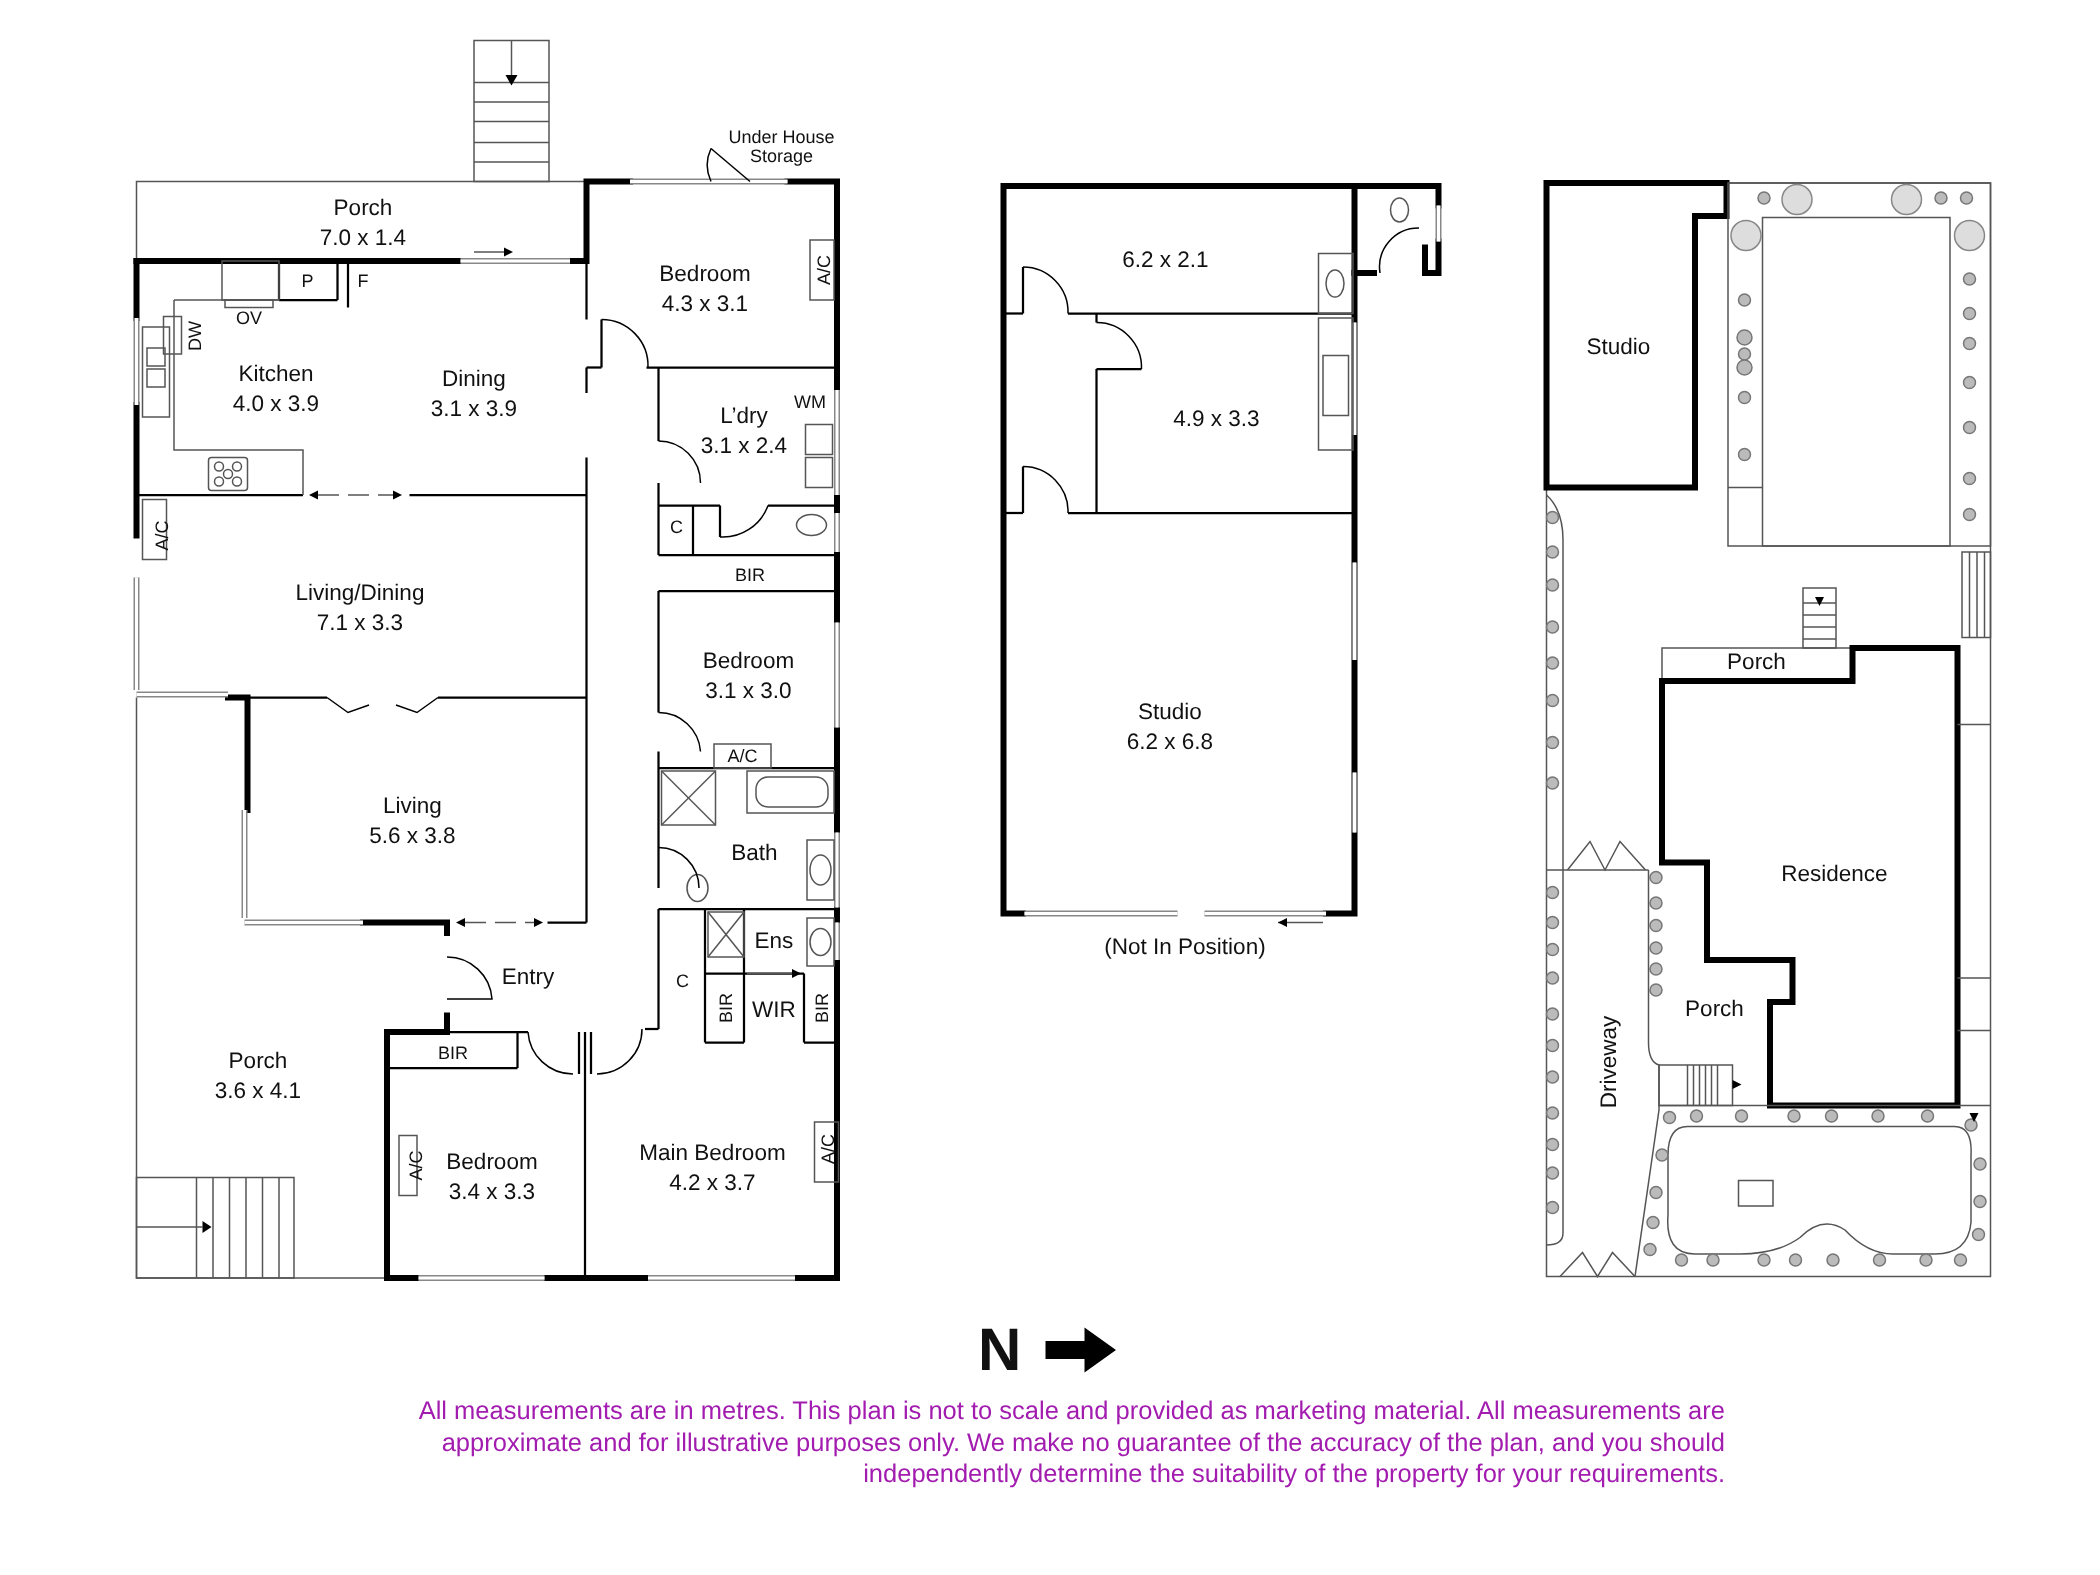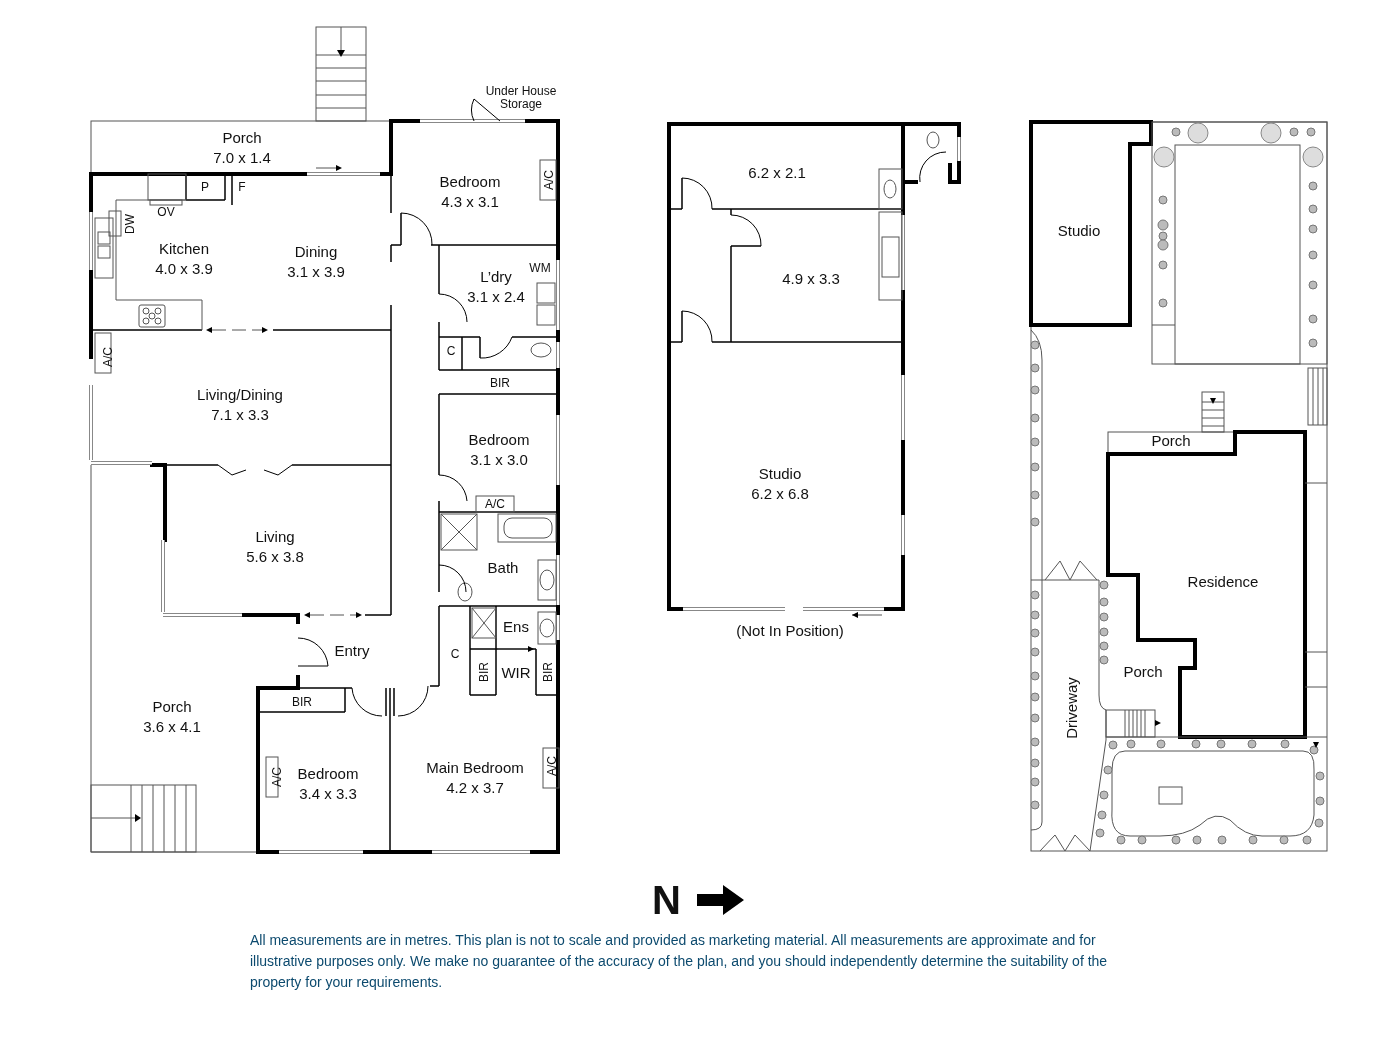--- a/index.html
+++ b/index.html
@@ -8,21 +8,21 @@
   .lbl { font-family: "Liberation Sans", sans-serif; font-size: 15px; fill: #111; text-anchor: middle; }
   .sm { font-size: 12px; }
   .wall { stroke: #000; stroke-width: 4; fill: none; stroke-linecap: square; }
   .thin { stroke: #000; stroke-width: 1.5; fill: none; }
   .hair { stroke: #555; stroke-width: 1; fill: none; }
   .win { stroke: #888; stroke-width: 4; fill: none; }
   .win2 { stroke: #fff; stroke-width: 2; fill: none; }
   .door { stroke: #000; stroke-width: 1; fill: none; }
   .shrub { fill: #bbb; stroke: #777; stroke-width: 1; }
   .tree { fill: #ddd; stroke: #888; stroke-width: 1; }
-  #disclaimer { position: absolute; left: 250px; top: 930px; width: 900px; text-align: left; font-size: 14px; line-height: 21px; color: #0c4a6e; }
+  #disclaimer { position: absolute; left: 250px; top: 930px; width: 900px; text-align: right; font-size: 17px; line-height: 21px; color: #a21caf; }
   #north { position: absolute; left: 652px; top: 878px; font-size: 40px; font-weight: bold; line-height: 44px; }
 </style>
 </head>
 <body>
 
 <svg width="1400" height="1050" viewBox="0 0 1400 1050">
 
   <g>
 
     <g>

